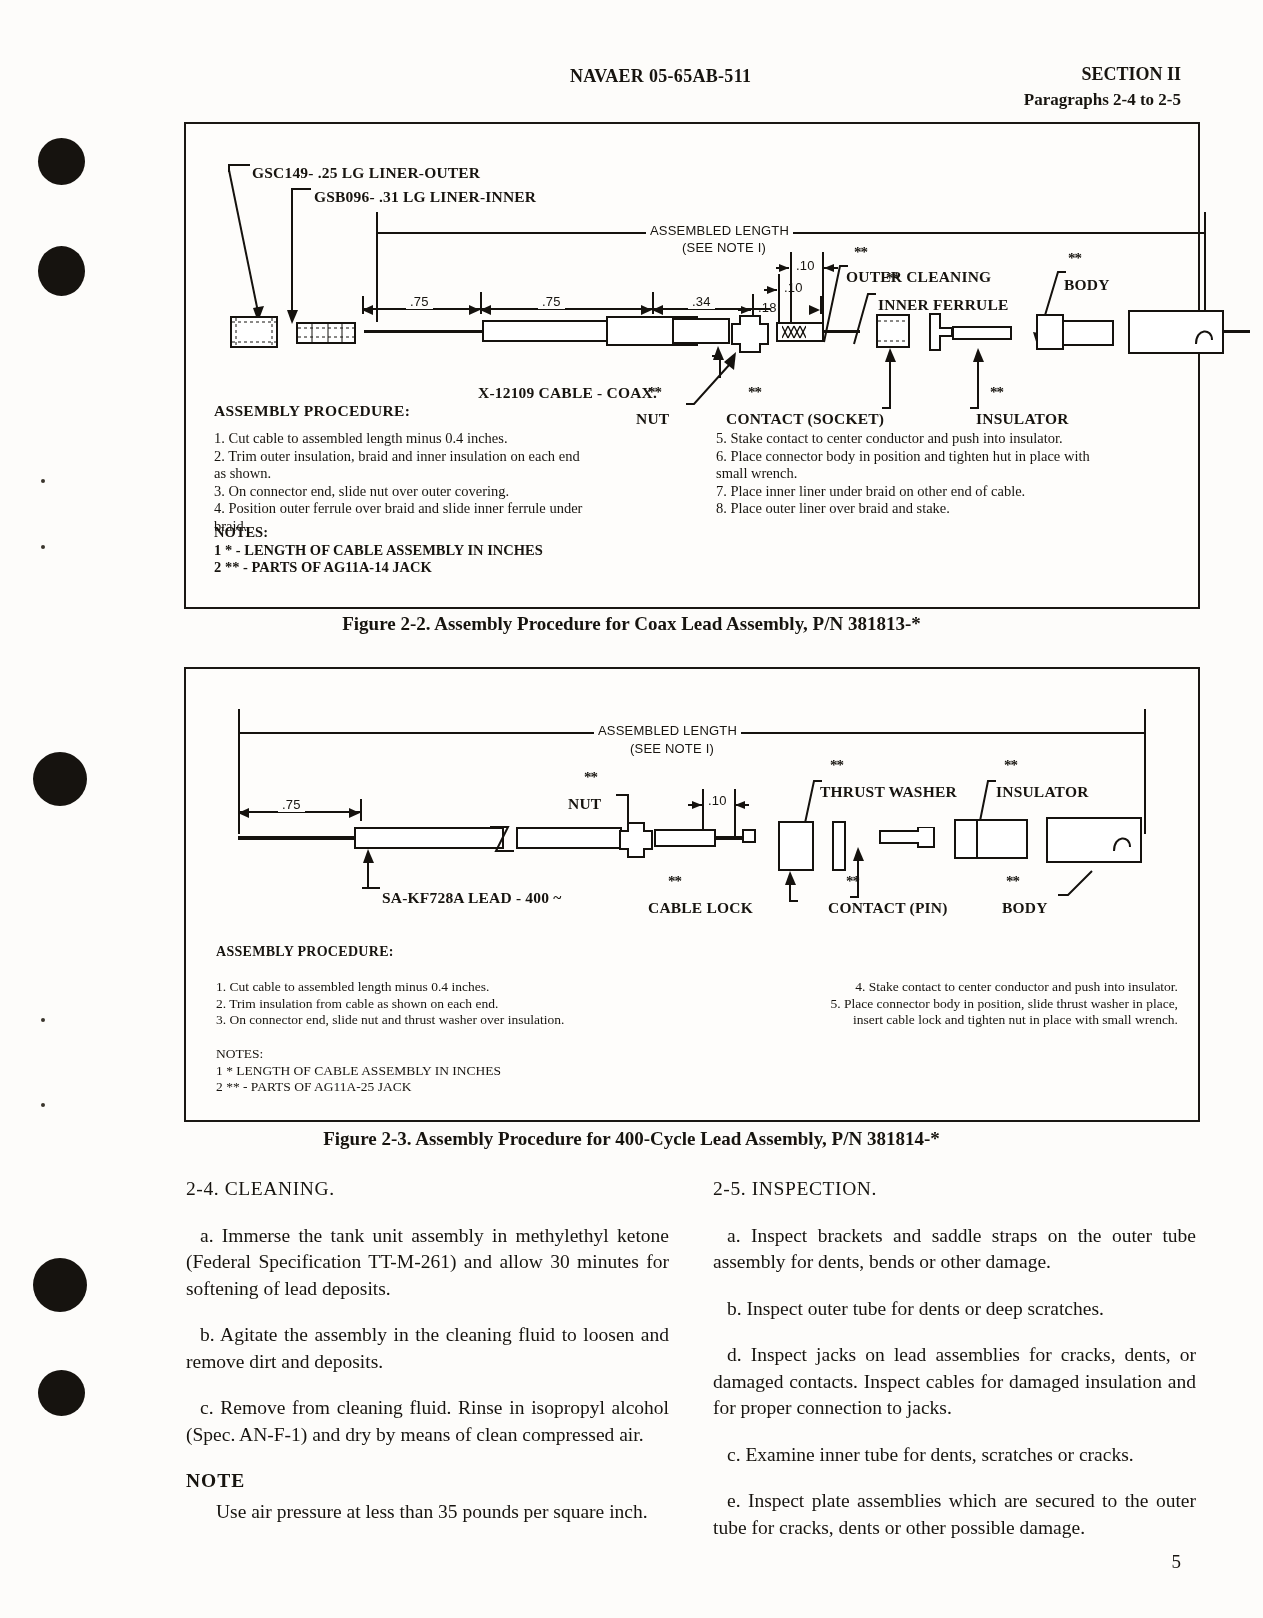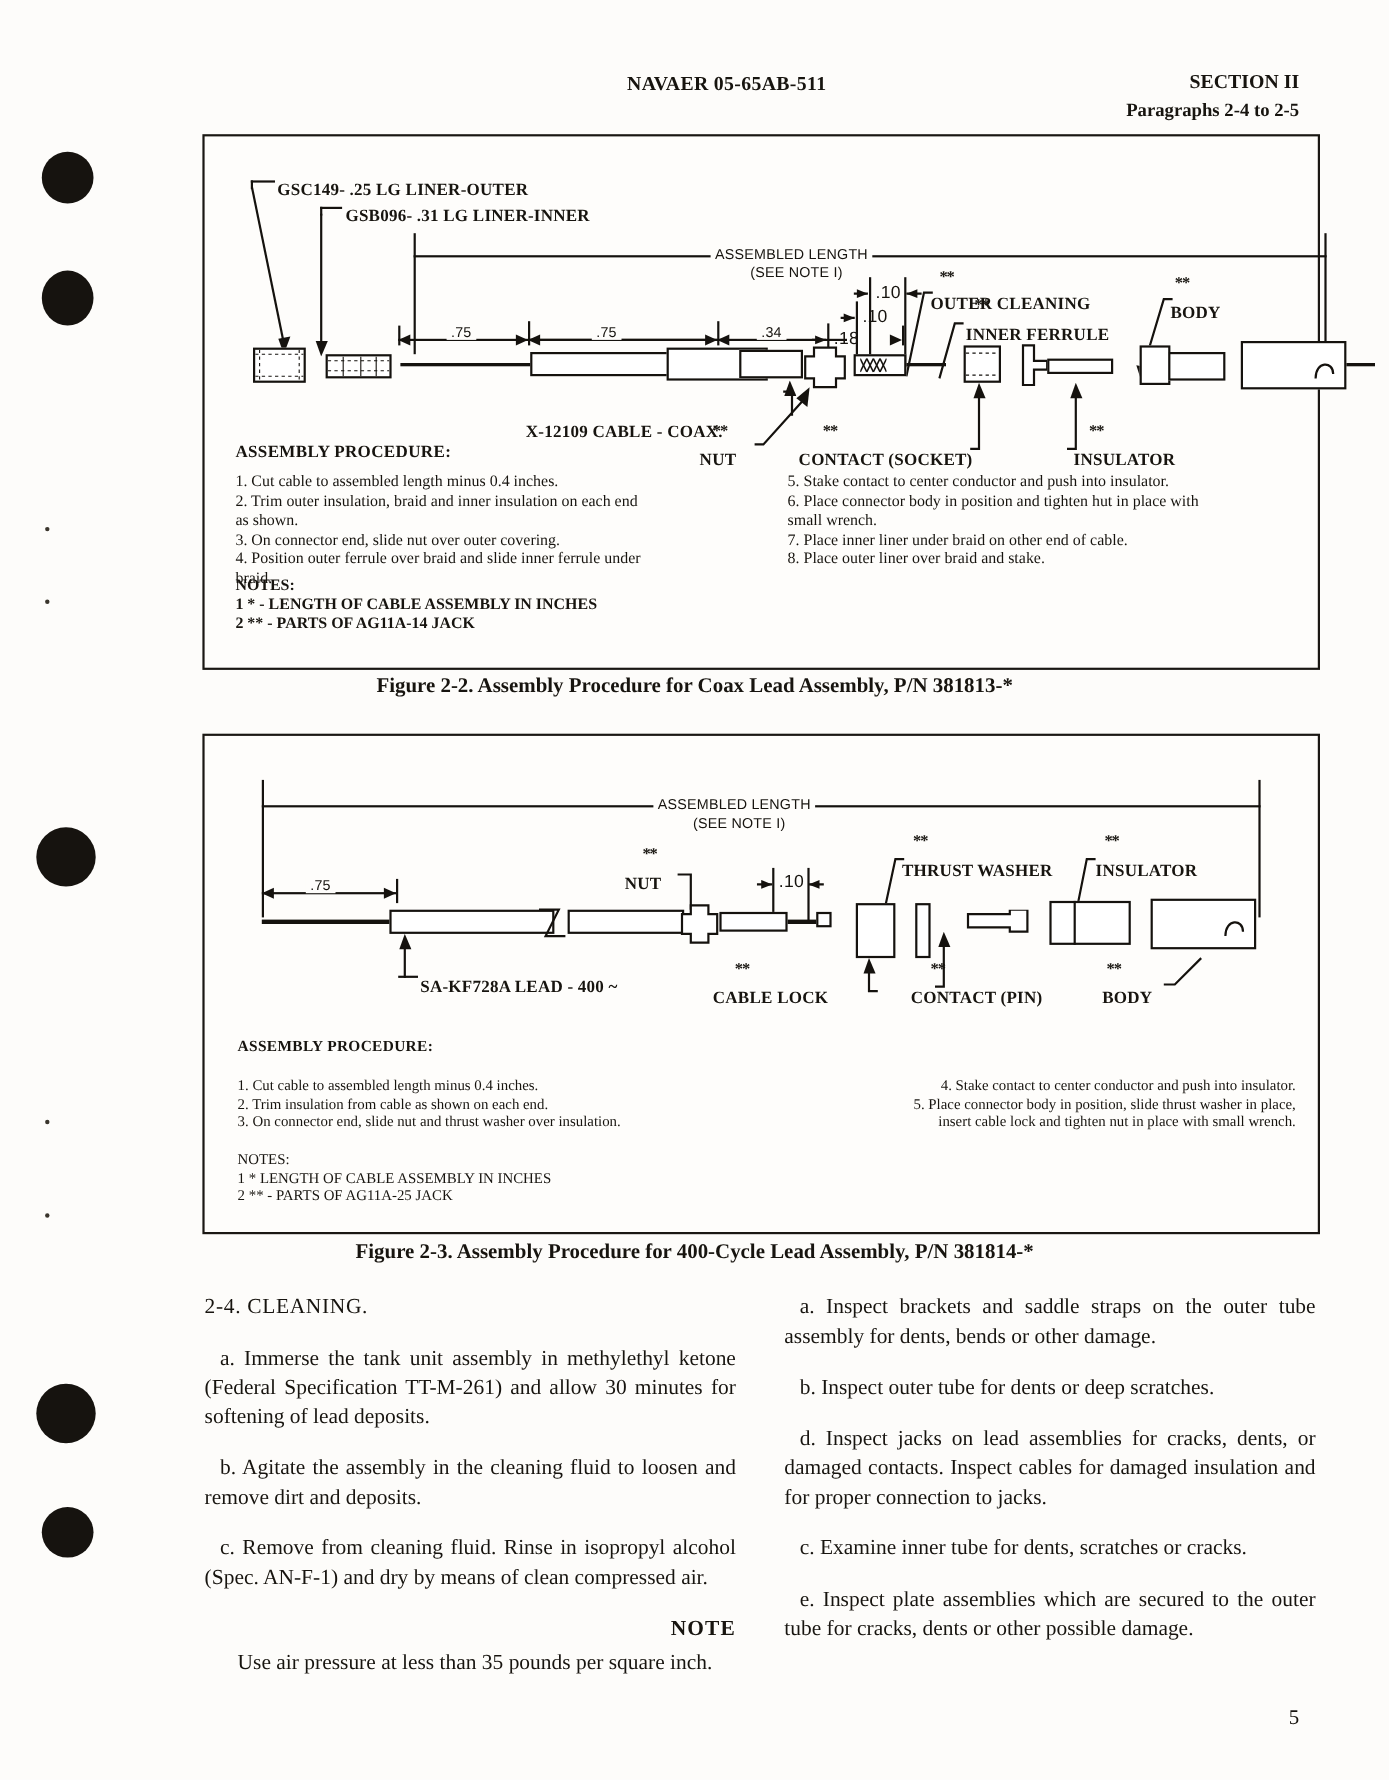--- a/index.html
+++ b/index.html
@@ -91,21 +91,21 @@
     letter-spacing: .2px;
     margin-top: 12px;
   }
   .dim {
     position: absolute;
     font-family: "Liberation Sans", sans-serif;
     font-size: 13px;
     white-space: nowrap;
     letter-spacing: .2px;
   }
-  .dim.tiny { font-size: 16px; }
+  .dim.tiny { font-size: 13px; }
   .stars { position:absolute; font-weight:bold; font-size:15px; letter-spacing:-1px; }
 
   
   .proc-title {
     position: absolute;
     font-weight: bold;
     font-size: 15.5px;
     letter-spacing: .3px;
   }
   .proc-list {
@@ -130,21 +130,21 @@
     position: absolute;
     width: 483px;
     font-size: 19.5px;
     line-height: 26.5px;
     text-align: justify;
   }
   #colL { left: 186px; top: 1176px; }
   #colR { left: 713px; top: 1176px; }
   .sec-head { font-weight: normal; margin-bottom: 20px; letter-spacing: .6px; }
   .para { margin-bottom: 20px; text-indent: 14px; }
-  .note-head { text-align: right; font-weight: bold; letter-spacing: 1px; margin-bottom: 4px;}
+  .note-head { text-align: left; font-weight: bold; letter-spacing: 1px; margin-bottom: 4px;}
   .note-body { margin-left: 30px; text-indent: 0; text-align: left; }
 
   .pageno {
     position: absolute;
     right: 82px; bottom: 45px;
     font-size: 19px;
   }
 </style>
 </head>
 <body>
@@ -562,20 +562,21 @@
   <div class="col" id="colL">
     <div class="sec-head">2-4.  CLEANING.</div>
     <div class="para">a.  Immerse the tank unit assembly in methylethyl ketone (Federal Specification TT-M-261) and allow 30 minutes for softening of lead deposits.</div>
     <div class="para">b.  Agitate the assembly in the cleaning fluid to loosen and remove dirt and deposits.</div>
     <div class="para">c.  Remove from cleaning fluid.   Rinse in isopropyl alcohol (Spec.  AN-F-1) and dry by means of clean compressed air.</div>
     <div class="note-head">NOTE</div>
     <div class="para note-body">Use air pressure at less than 35 pounds per square inch.</div>
   </div>
 
   <div class="col" id="colR">
+    <div class="sec-head">2-5.  INSPECTION.</div>
     <div class="para">a.  Inspect brackets and saddle straps on the outer tube assembly for dents, bends or other damage.</div>
     <div class="para">b.  Inspect outer tube for dents or deep scratches.</div>
     <div class="para">d.  Inspect jacks on lead assemblies for cracks, dents, or damaged contacts.  Inspect cables for damaged insulation and for proper connection to jacks.</div>
     <div class="para">c.  Examine inner tube for dents, scratches or cracks.</div>
     <div class="para">e.  Inspect plate assemblies which are secured to the outer tube for cracks, dents or other possible damage.</div>
   </div>
 
   <div class="pageno">5</div>
 </div>
 

